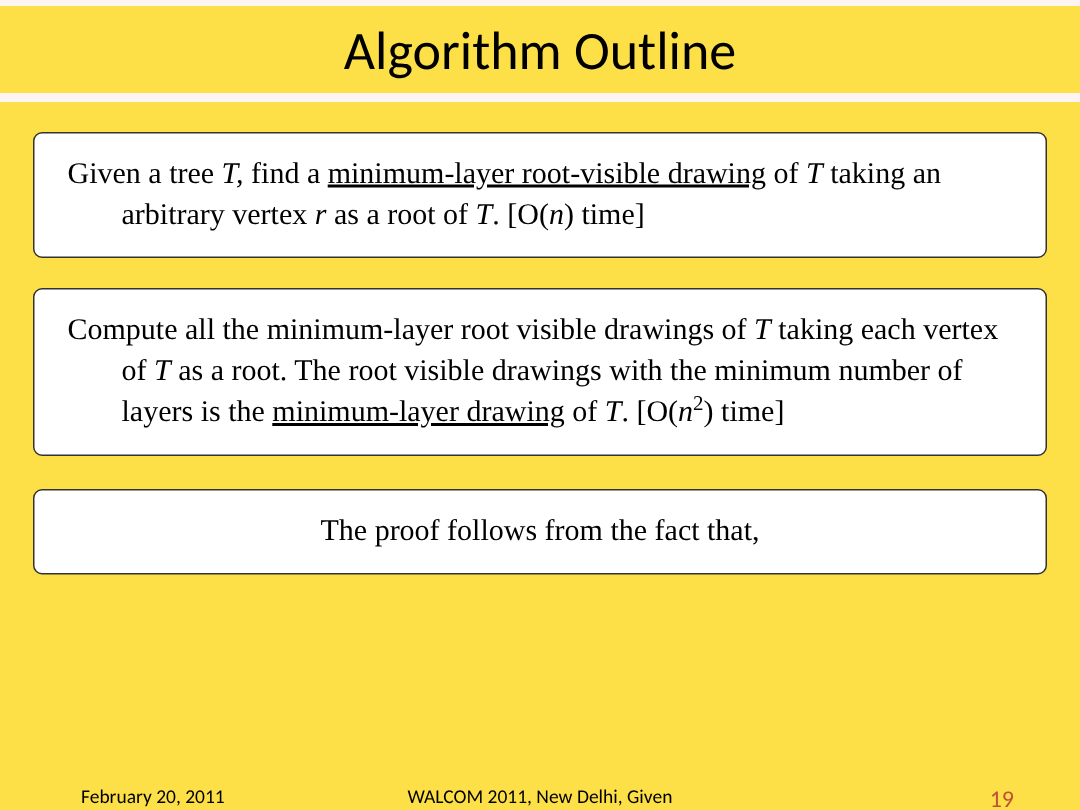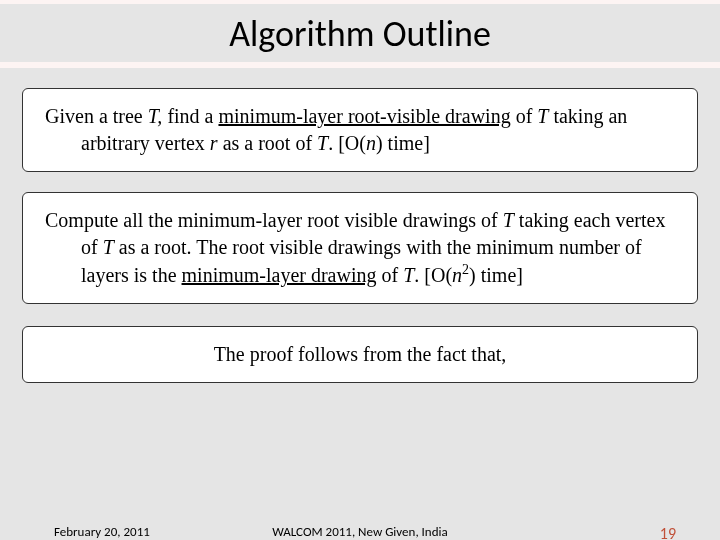--- a/index.html
+++ b/index.html
@@ -5,21 +5,21 @@
   * { margin: 0; padding: 0; box-sizing: border-box; }
   html, body { width: 720px; height: 540px; overflow: hidden; }
   body {
     background: #fdf4f3;
     font-family: Calibri, Arial, sans-serif;
     position: relative;
   }
   .slide {
     width: 720px;
     height: 540px;
-    background: #e5e5e5;
+    background: #fde047;
     position: relative;
     padding: 0;
   }
   .title {
     font-size: 36px;
     font-weight: 400;
     text-align: center;
     padding-top: 8px;
     padding-bottom: 6px;
     color: #000;
@@ -91,16 +91,16 @@
   <div class="box box2">
     <span class="indent"><span>Compute all the minimum-layer root visible drawings of </span><span class="i">T</span><span> taking each vertex of </span><span class="i">T</span><span> as a root. The  root visible drawings with the  minimum number of layers is the </span><span class="u">minimum-layer drawing</span><span> of </span><span class="i">T</span><span>. [O(</span><span class="i">n</span><span class="sup">2</span><span>) time]</span></span>
   </div>
 
   <div class="box box3">
     <span class="center">The proof follows from the fact that,</span>
   </div>
 
   <div class="footer">
     <span class="date">February 20, 2011</span>
-    <span class="venue">WALCOM 2011, New Given, India</span>
+    <span class="venue">WALCOM 2011, New Delhi, Given</span>
     <span class="page">19</span>
   </div>
 </div>
 
 </body></html>

